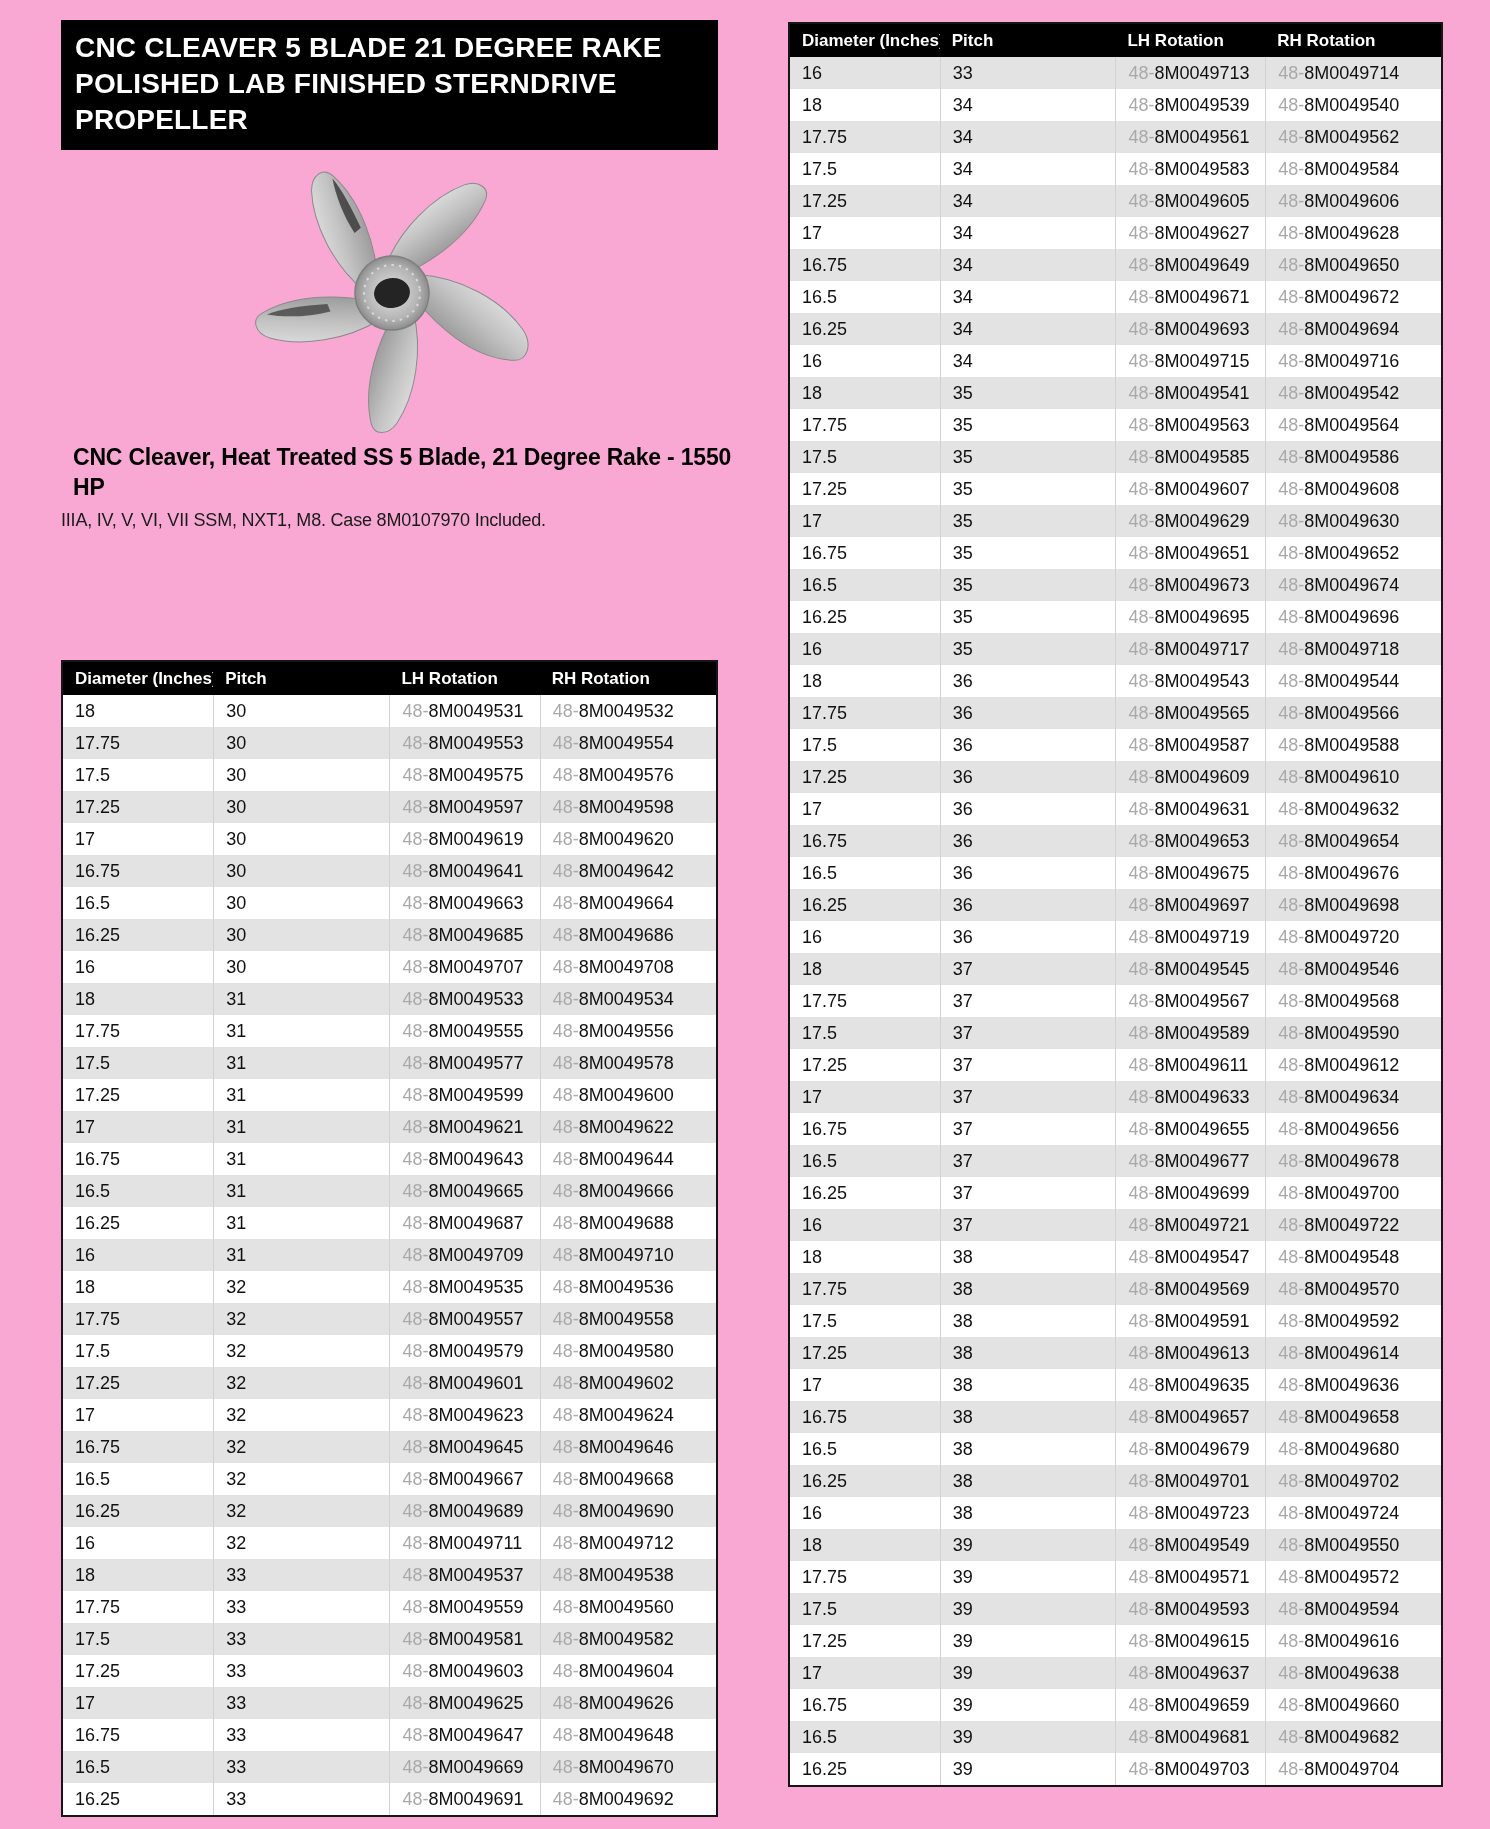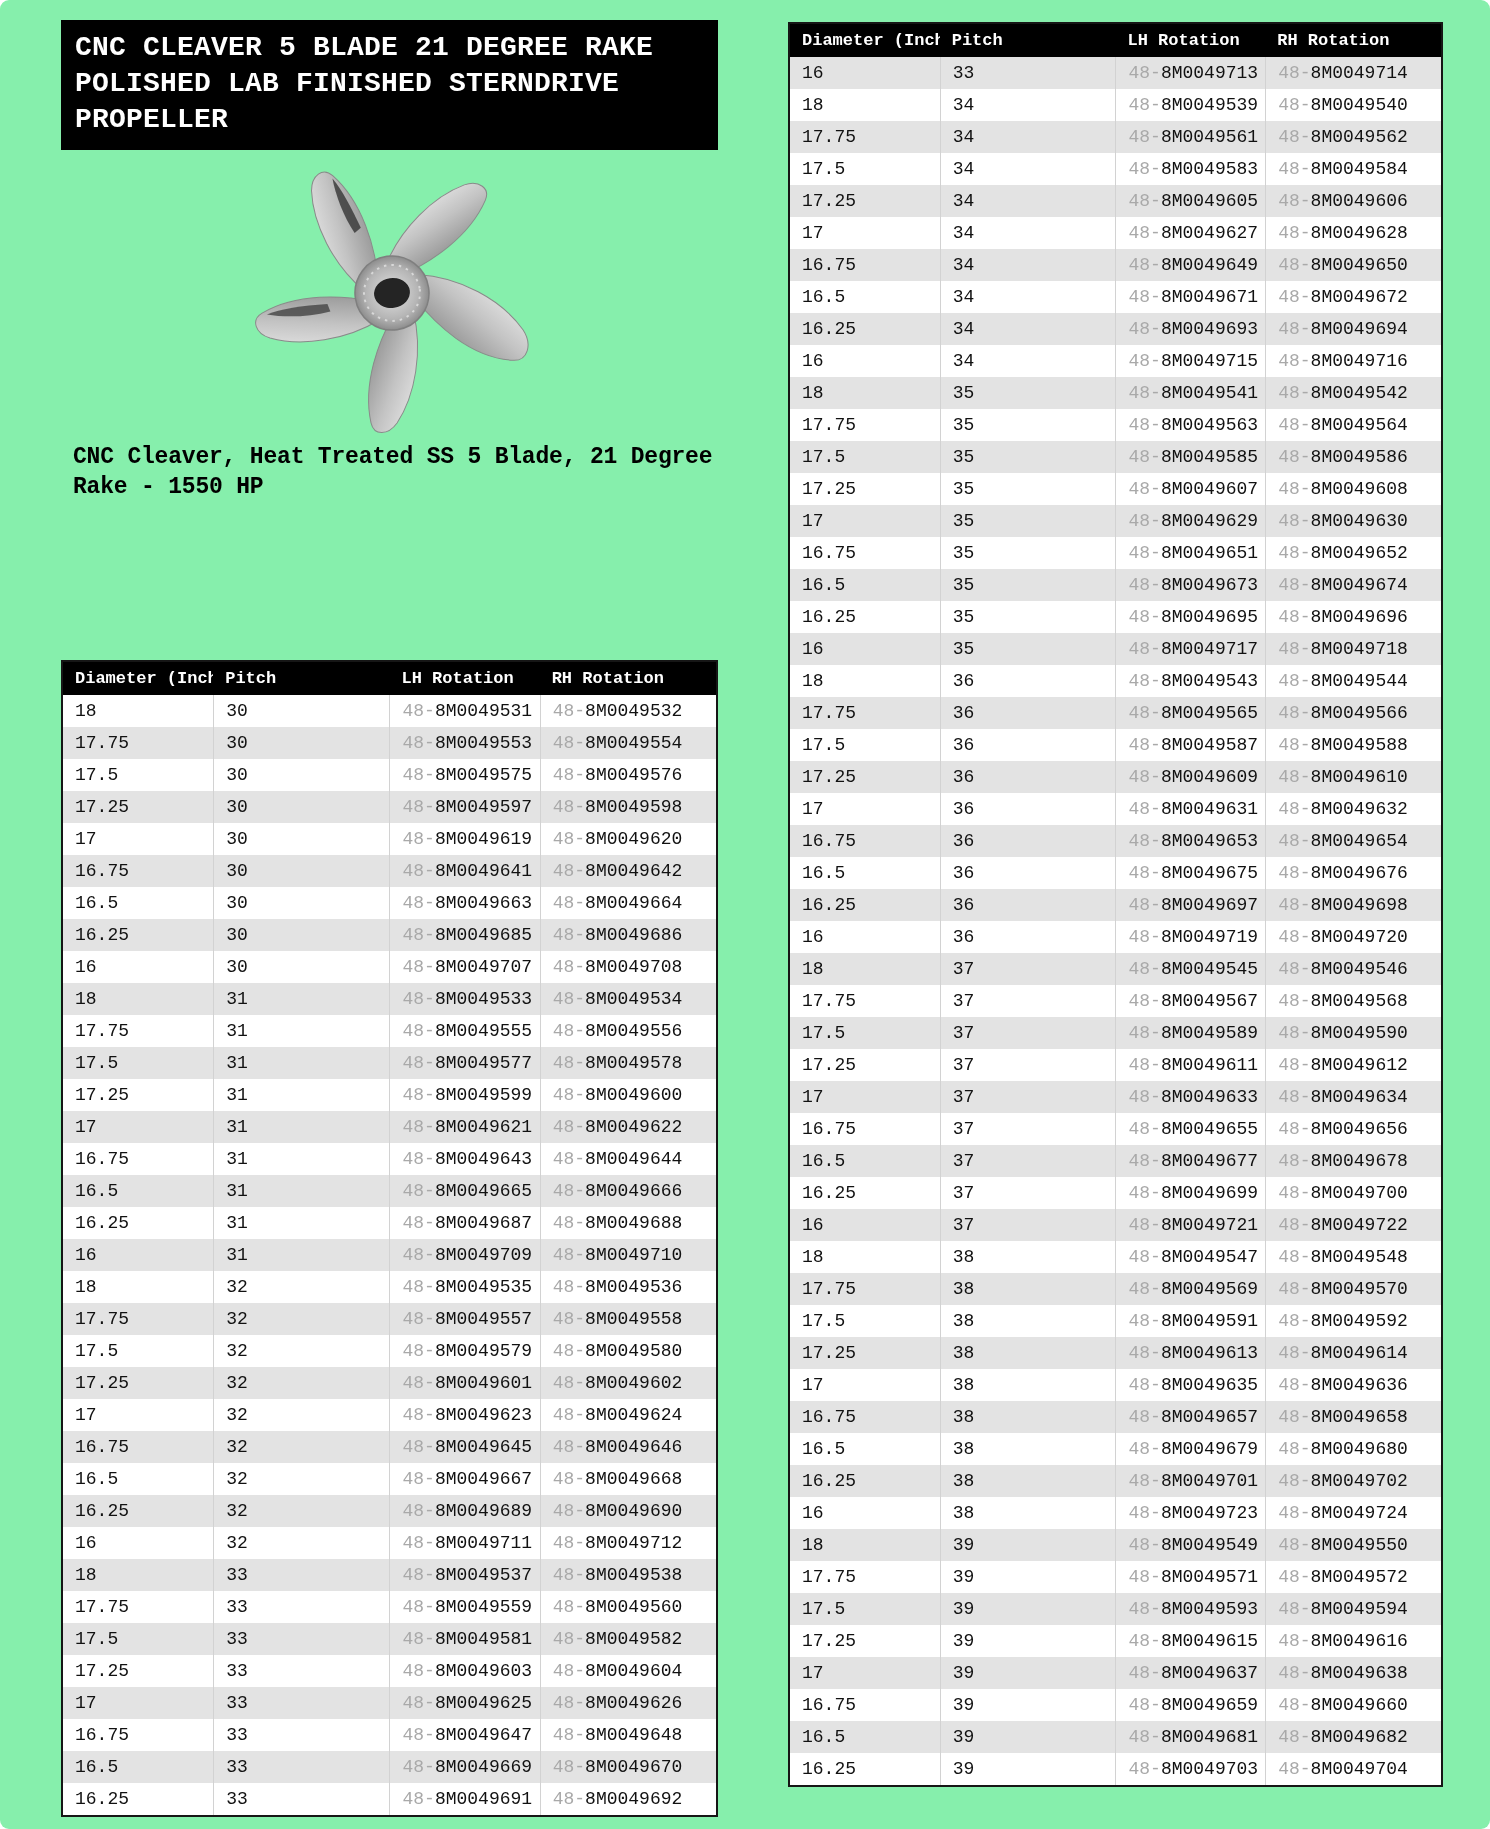--- a/index.html
+++ b/index.html
@@ -1,18 +1,18 @@
 <!DOCTYPE html>
 <html style="--header-bg: #000000; --row-alt: #e3e3e3; --part-prefix-gray: #a9a9a9;"><head>
 <meta charset="utf-8">
 <style>
   html,body{margin:0;padding:0;background:#ffffff;}
   .page{
-    position:relative;width:1490px;height:1829px;background:#86efac;overflow:hidden;
-    font-family:Liberation Mono, monospace;color:#111;border-radius:9px;
+    position:relative;width:1490px;height:1829px;background:#f9a8d4;overflow:hidden;
+    font-family:Liberation Sans, sans-serif;color:#111;
   }
   
   .banner{
     position:absolute;left:61px;top:20px;width:657px;box-sizing:border-box;
     background:var(--header-bg,#000);color:#fff;font-weight:bold;
     font-size:28px;line-height:36px;padding:10px 14px 12px 14px;letter-spacing:.2px;
   }
   .prop-wrap{
     position:absolute;left:61px;top:138px;width:657px;height:305px;
     display:flex;justify-content:center;align-items:center;
@@ -90,20 +90,21 @@
         </g>
         <circle r="37" fill="url(#hubg)" stroke="#7f7f7f" stroke-width="1.5"></circle>
         <circle r="28" fill="none" stroke="#d8d8d8" stroke-width="2" stroke-dasharray="2.5 5"></circle>
         <ellipse rx="18" ry="15" fill="#242424"></ellipse>
       </g>
     </svg>
   </div>
 
   <div class="product-heading">CNC Cleaver, Heat Treated SS 5 Blade, 21 Degree Rake - 1550 HP</div>
   <div class="desc">
+    <div>IIIA, IV, V, VI, VII SSM, NXT1, M8. Case 8M0107970 Included.</div>
   </div>
 
   <div class="spec-table left">
     <div class="thead">
       <div class="th">Diameter (Inches)</div>
       <div class="th">Pitch</div>
       <div class="th">LH Rotation</div>
       <div class="th">RH Rotation</div>
     </div>
     <div class="tbody">

